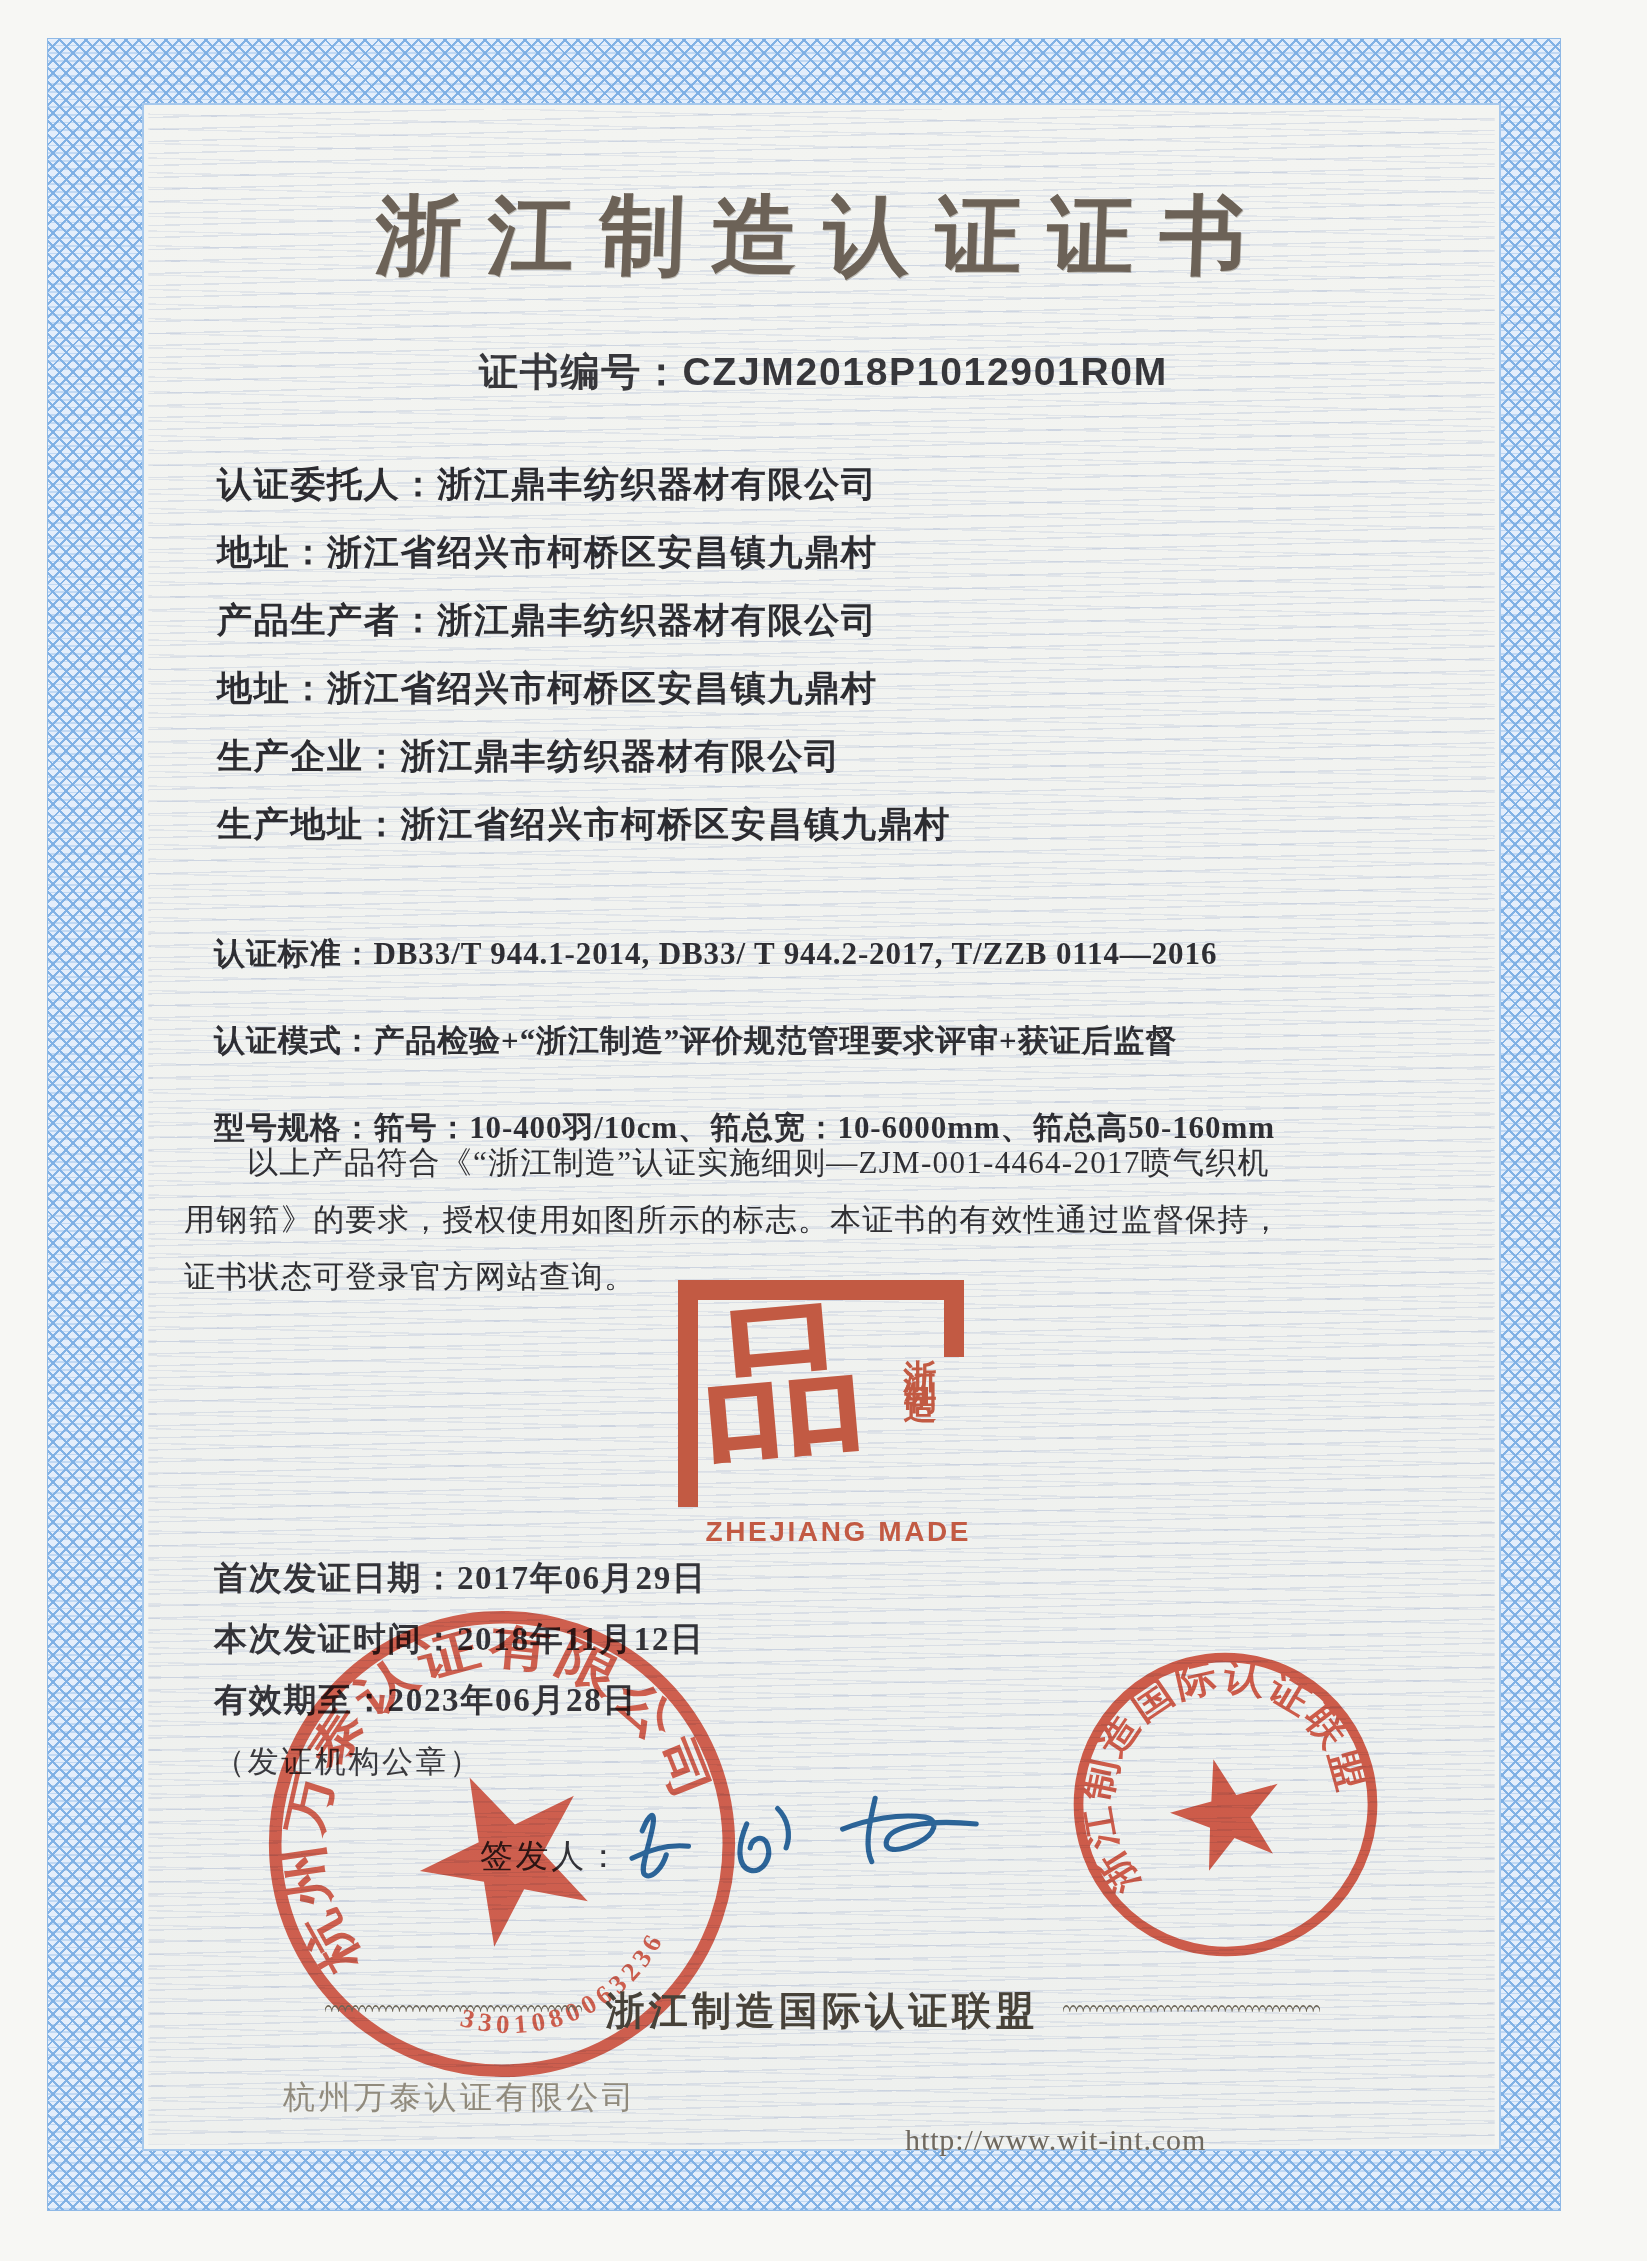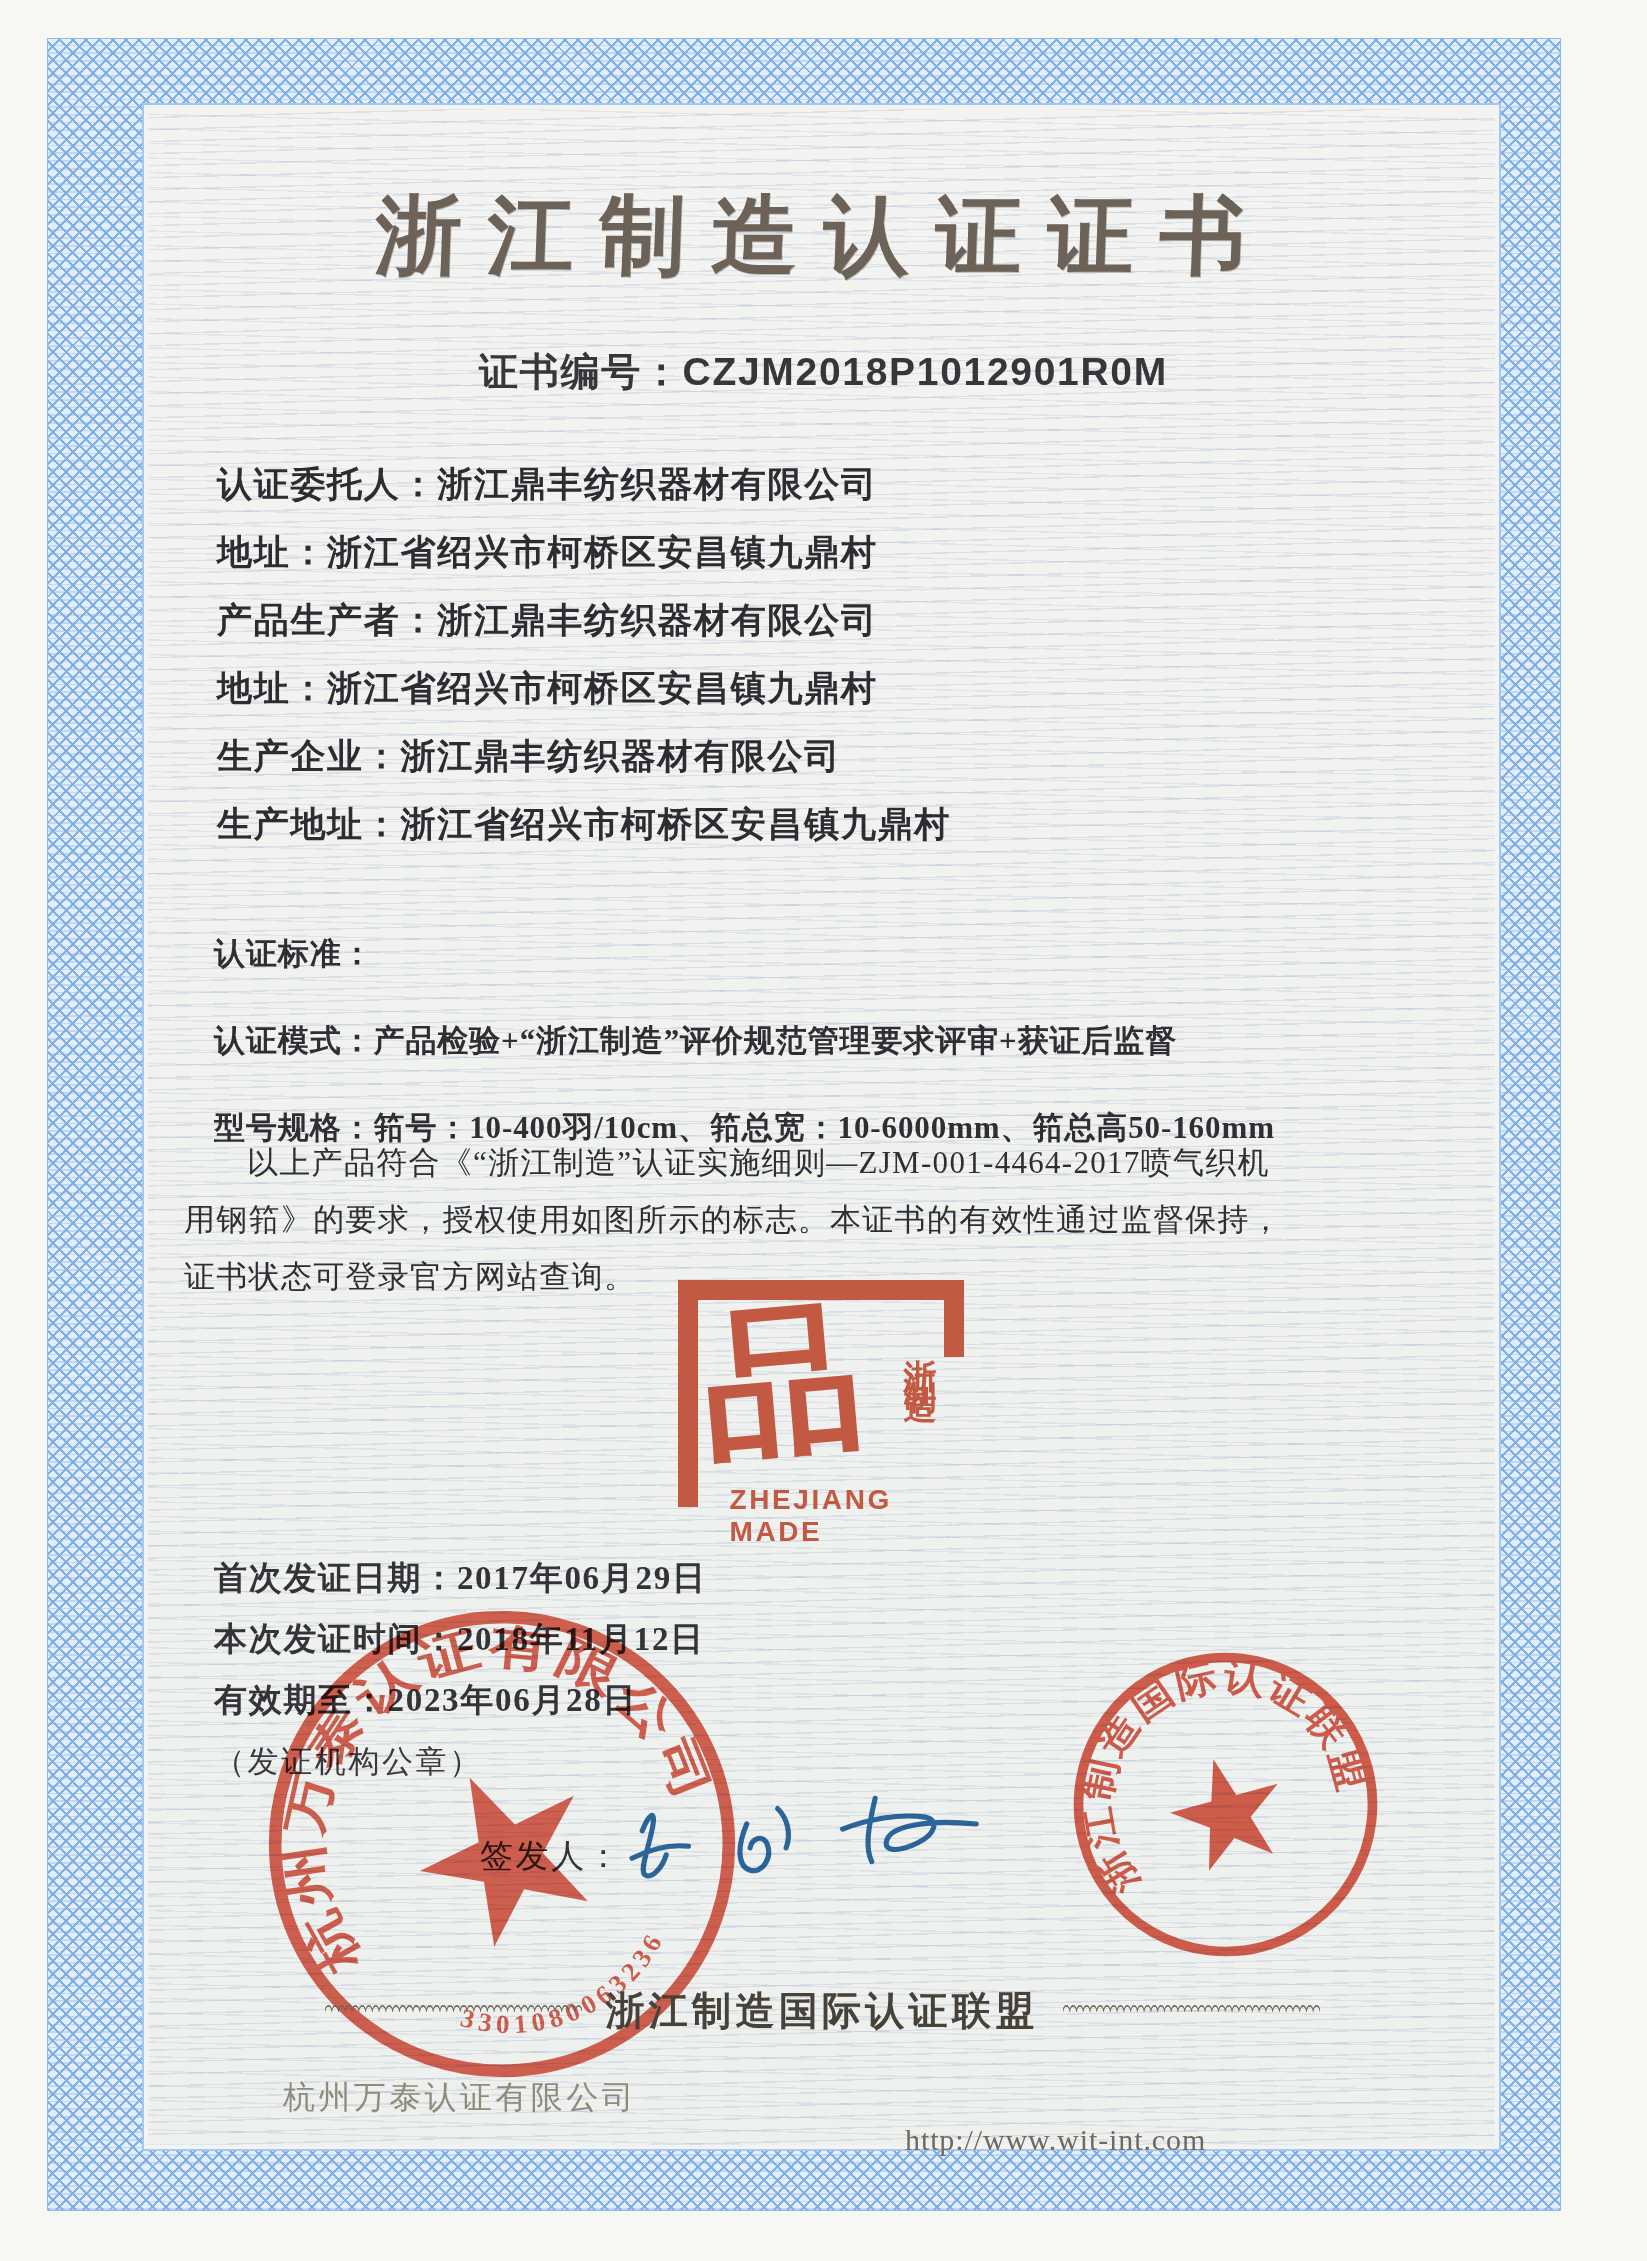--- a/index.html
+++ b/index.html
@@ -66,21 +66,21 @@
     border-top:20.6px solid #c25a43; border-left:20.6px solid #c25a43; }
   .logo-frame::after { content:""; position:absolute; right:0; top:0;
     width:20.6px; height:57px; background:#c25a43; }
   .logo-mark { position:absolute; left:24px; top:22px; font-size:160px;
     font-weight:bold; transform:rotate(-5deg); line-height:1; }
   .logo-side { position:absolute; right:31px; top:53px;
     writing-mode:vertical-rl; font-size:33px; font-weight:700;
     letter-spacing:10.3px; font-family:"Liberation Sans","DejaVu Sans",sans-serif; }
   .logo-bottom { position:absolute; left:27.5px; bottom:0; font-size:28px;
     font-weight:700; letter-spacing:2.6px;
-    font-family:"Liberation Sans","DejaVu Sans",sans-serif;margin-left:24px; }
+    font-family:"Liberation Sans","DejaVu Sans",sans-serif; }
 
   .dates { left:214px; top:1548px; }
   .daterow { height:61px; display:flex; align-items:center;
     font-size:33px; font-weight:600; color:#333338; letter-spacing:1.7px; }
 
   .sealnote { left:214px; top:1741px; font-size:31px; color:#3a3a3e; letter-spacing:2.6px; }
   .signer   { left:480px; top:1834px; font-size:33px; color:#333338; letter-spacing:2.6px; }
 
   .signature { left:618px; top:1776px; width:403px; height:137px;
     mix-blend-mode:multiply; }
@@ -138,20 +138,21 @@
     </div>
     <div class="fieldrow">
       <span>生产地址：</span>
         <span>浙江省绍兴市柯桥区安昌镇九鼎村</span>
     </div>
   </div>
 
   <div class="abs specs">
     <div class="specrow">
       <span>认证标准：</span>
+        <span>DB33/T 944.1-2014, DB33/ T 944.2-2017, T/ZZB 0114—2016</span>
     </div>
     <div class="specrow">
       <span>认证模式：</span>
         <span>产品检验+“浙江制造”评价规范管理要求评审+获证后监督</span>
     </div>
     <div class="specrow">
       <span>型号规格：</span>
         <span>筘号：10-400羽/10cm、筘总宽：10-6000mm、筘总高50-160mm</span>
     </div>
   </div>

